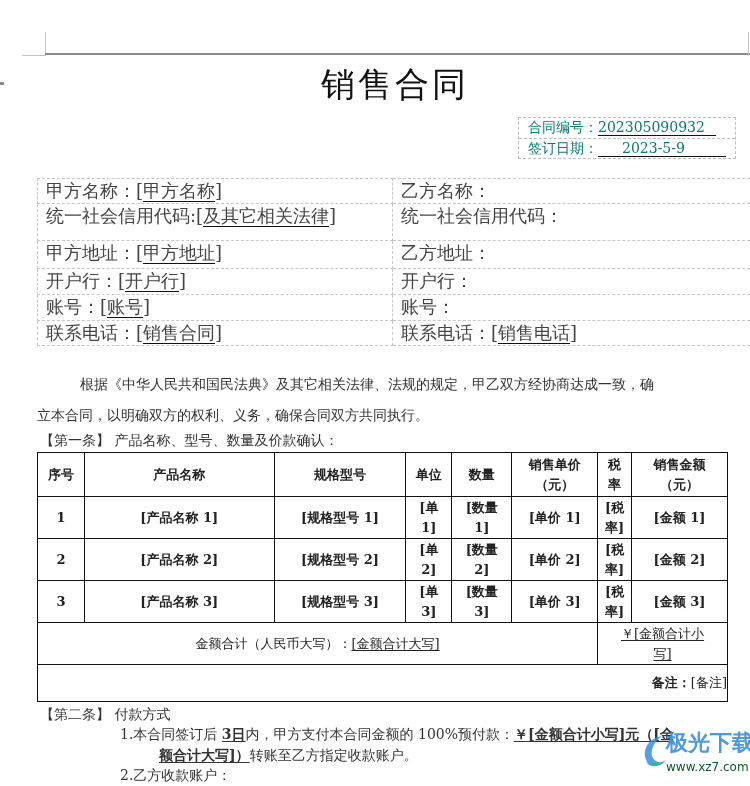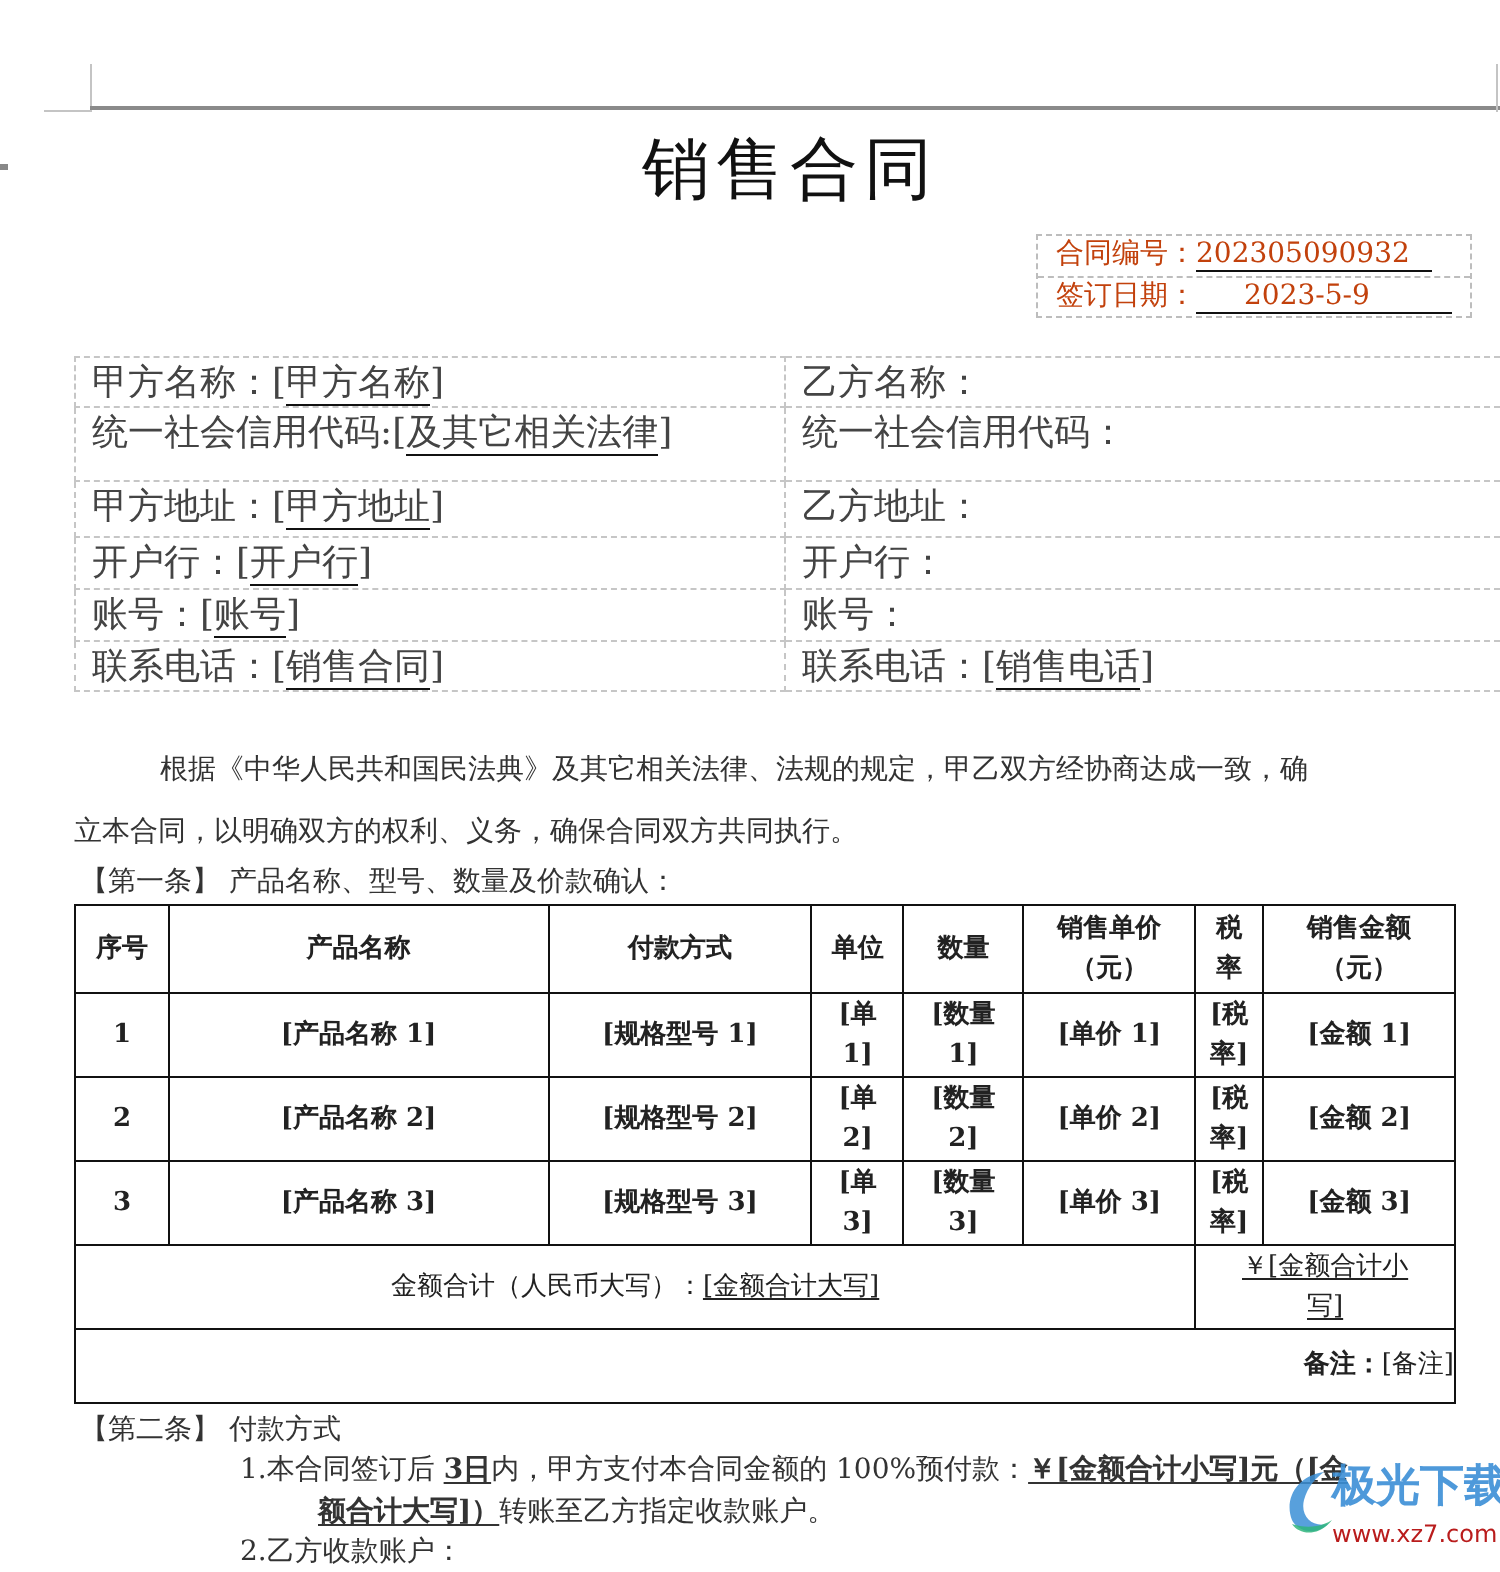--- a/index.html
+++ b/index.html
@@ -7,21 +7,21 @@
     body { position: relative; font-family: "DejaVu Serif", "Liberation Serif", serif; color: #222; }
 
     .crop-h { position: absolute; left: 22px; top: 55px; width: 24px; height: 1px; background: #c4c4c4; }
     .crop-v { position: absolute; left: 45px; top: 32px; width: 1px; height: 24px; background: #c4c4c4; }
     .header-line { position: absolute; left: 45px; top: 53px; width: 705px; height: 2px; background: #8a8a8a; }
     .right-v { position: absolute; left: 748px; top: 32px; width: 1px; height: 24px; background: #c4c4c4; }
     .margin-mark { position: absolute; left: 0; top: 82px; width: 4px; height: 3px; background: #888; }
 
     .title { position: absolute; left: 0; width: 790px; top: 62px; text-align: center; font-size: 34px; letter-spacing: 3px; color: #111; font-family: "DejaVu Sans", sans-serif; }
 
-    .meta-box { position: absolute; left: 518px; top: 117px; width: 218px; border: 1px dashed #bdbdbd; font-size: 14px; color: #c2410c; }
+    .meta-box { position: absolute; left: 518px; top: 117px; width: 218px; border: 1px dashed #bdbdbd; font-size: 14px; color: #0f766e; }
     .meta-row { height: 20px; line-height: 19px; padding-left: 9px; white-space: nowrap; }
     .meta-row + .meta-row { border-top: 1px dashed #bdbdbd; }
     .ul { text-decoration: underline; text-underline-offset: 2px; }
     .ulbox { display: inline-block; border-bottom: 1px solid #111; line-height: 16px; }
 
     .party { position: absolute; left: 37px; top: 178px; width: 713px; border-collapse: collapse; font-size: 18px; color: #444; }
     .party td { border: 1px dashed #c6c6c6; padding: 0 8px; vertical-align: top; white-space: nowrap; }
     .party td.l { width: 355px; border-left: 1px dashed #c6c6c6; }
     .party td.r { border-right: none; }
     .fill { border-bottom: 1px solid #111; }
@@ -30,21 +30,21 @@
 
     .prod { position: absolute; left: 37px; top: 452px; width: 691px; border-collapse: collapse; font-size: 13px; color: #222; font-weight: bold; }
     .prod td { border: 1.5px solid #111; text-align: center; vertical-align: middle; line-height: 20px; }
     .prod tr.hdr td { height: 44px; }
     .prod tr.item td { height: 42px; }
     .prod tr.total td { height: 42px; font-weight: normal; }
     .prod tr.rem td { height: 37px; text-align: right; padding-left: 8px; font-weight: normal; }
 
     .watermark { position: absolute; left: 640px; top: 728px; width: 110px; height: 58px; }
     .wm-text1 { position: absolute; left: 26px; top: 0; font-size: 22px; font-weight: bold; color: #3b8fd6; font-family: "DejaVu Sans", sans-serif; opacity: 0.9; white-space: nowrap; }
-    .wm-text2 { position: absolute; left: 26px; top: 32px; font-size: 12px; color: #b91c1c; font-family: "DejaVu Sans", sans-serif; white-space: nowrap; }
+    .wm-text2 { position: absolute; left: 26px; top: 32px; font-size: 12px; color: #14532d; font-family: "DejaVu Sans", sans-serif; white-space: nowrap; }
     .wm-logo { position: absolute; left: 0; top: 4px; width: 28px; height: 38px; }
   </style>
 </head>
 <body>
 
 <div class="crop-h"></div>
 <div class="crop-v"></div>
 <div class="header-line"></div>
 <div class="right-v"></div>
 <div class="margin-mark"></div>
@@ -101,21 +101,21 @@
       <col style="width:46px">
       <col style="width:60px">
       <col style="width:86px">
       <col style="width:34px">
       <col style="width:96px">
   </colgroup>
   <tbody>
       <tr class="hdr">
     <td>序号</td>
     <td>产品名称</td>
-    <td>付款方式</td>
+    <td>规格型号</td>
     <td>单位</td>
     <td>数量</td>
     <td>
           <div>销售单价</div>
           <div>（元）</div>
         </td>
     <td>
           <div>税</div>
           <div>率</div>
         </td>

